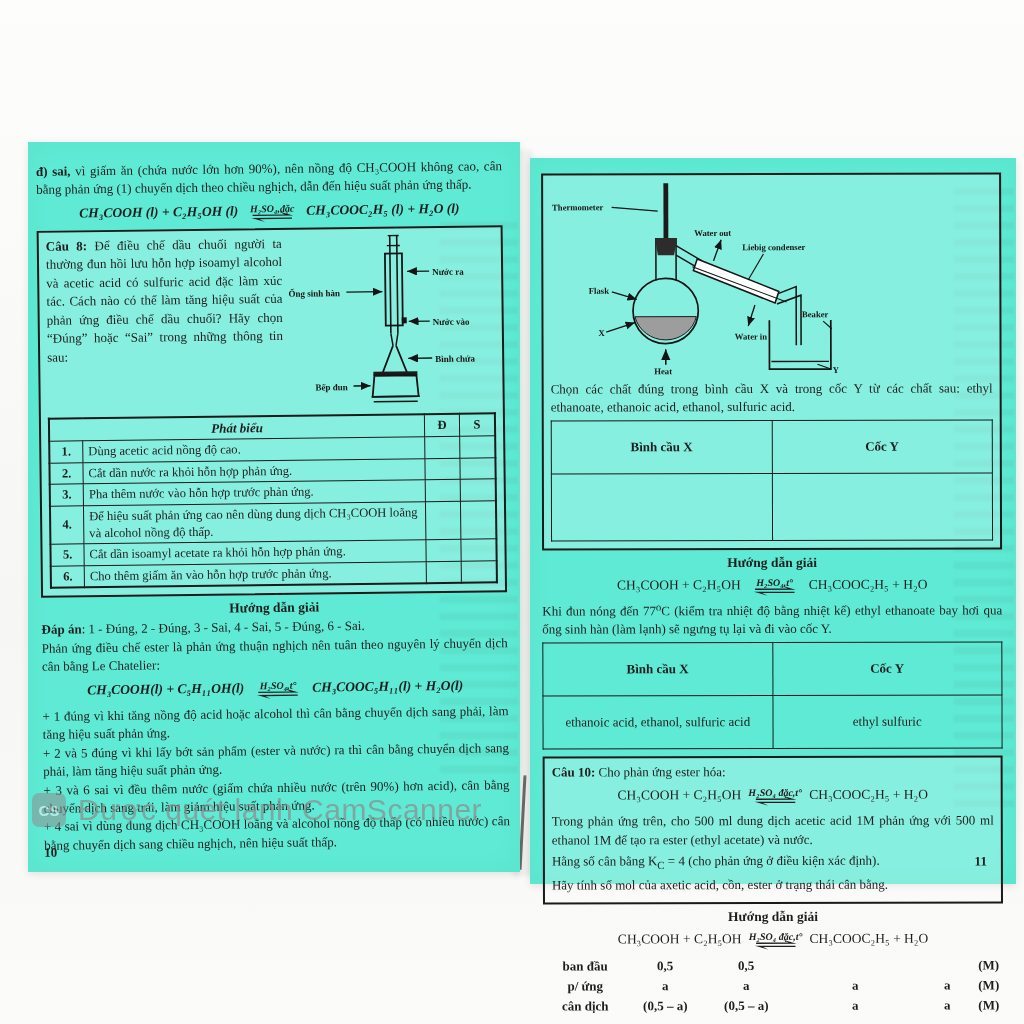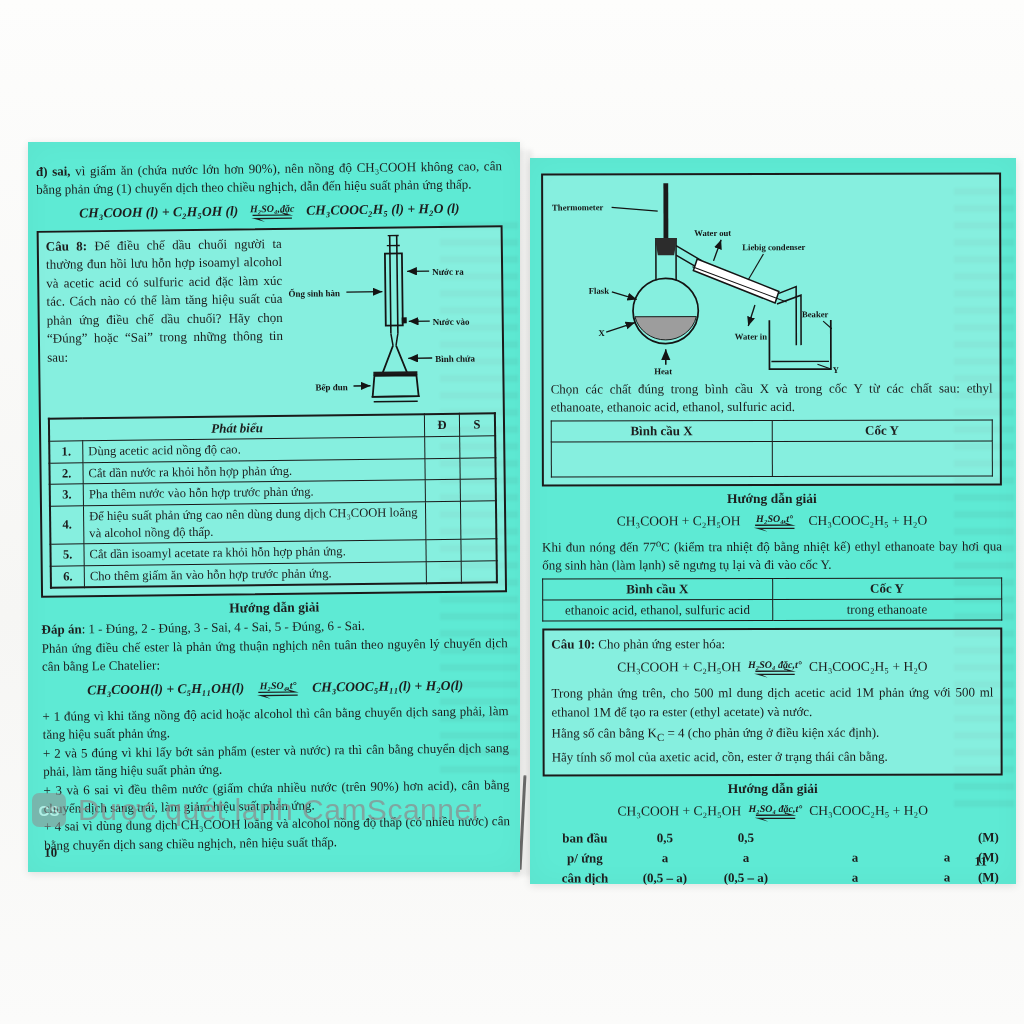--- a/index.html
+++ b/index.html
@@ -38,21 +38,21 @@
   .aglyph{font-style:normal;font-weight:normal;font-size:16px;line-height:12px;display:inline-block;transform:scaleX(3.4);}
   .qbox{border:2px solid #1a1a1a;padding:5px 7px 7px 7px;margin-top:3px;background:rgba(255,255,255,0.25);}
   .hgroup{font-size:13.5px;font-weight:bold;text-align:center;margin:5px 0 2px 0;}
   table{border-collapse:collapse;width:100%;}
   .stmt{border:2px solid #1a1a1a;margin-top:4px;}
   .stmt td{border:1.3px solid #1a1a1a;font-size:12.6px;padding:2px 5px;line-height:1.32;}
   .stmt .hd{font-weight:bold;font-style:italic;text-align:center;font-size:13px;}
   .stmt .hc{font-weight:bold;text-align:center;width:24px;font-style:normal;}
   .stmt .no{width:22px;text-align:center;font-weight:bold;}
   .xy{border:1.6px solid #1a1a1a;margin-top:3px;}
-  .xy td{border:1.3px solid #1a1a1a;text-align:center;font-size:13px;padding:2px 4px;}
+  .xy td{border:1.3px solid #1a1a1a;text-align:center;font-size:13px;padding:18px 4px;}
   .xy .hd{font-weight:bold;}
   .xy .blank{height:30px;}
   .iceWrap{font-size:13px;font-weight:bold;margin-top:2px;}
   .ice-row{display:flex;line-height:1.55;}
   .ice-l{width:84px;text-align:center;}
   .ice-c1{width:76px;text-align:center;}
   .ice-c2{width:86px;text-align:center;}
   .ice-c3{width:132px;text-align:center;}
   .ice-c4{width:52px;text-align:center;}
   .ice-u{flex:1;text-align:right;padding-right:4px;}
@@ -287,21 +287,21 @@
     <p class="txt">Khi đun nóng đến 77⁰C (kiểm tra nhiệt độ bằng nhiệt kế) ethyl ethanoate bay hơi qua ống sinh hàn (làm lạnh) sẽ ngưng tụ lại và đi vào cốc Y.</p>
 
     <table class="xy">
       <tbody>
           <tr>
             <td class="hd" style="width:50%">Bình cầu X</td>
             <td class="hd">Cốc Y</td>
           </tr>
       <tr>
             <td>ethanoic acid, ethanol, sulfuric acid</td>
-            <td>trong ethanoate</td>
+            <td>ethyl sulfuric</td>
           </tr>
     </tbody>
       </table>
 
     <div class="qbox" style="margin-top:7px;">
       <p class="txt"><span class="b">Câu 10:</span> <span>Cho phản ứng ester hóa:</span></p>
       <div class="eq">
         <span>CH₃COOH + C₂H₅OH</span><span class="arrow">
             <i class="albl">H₂SO₄ đặc,t°</i>
             <i class="aglyph">⇌</i>

